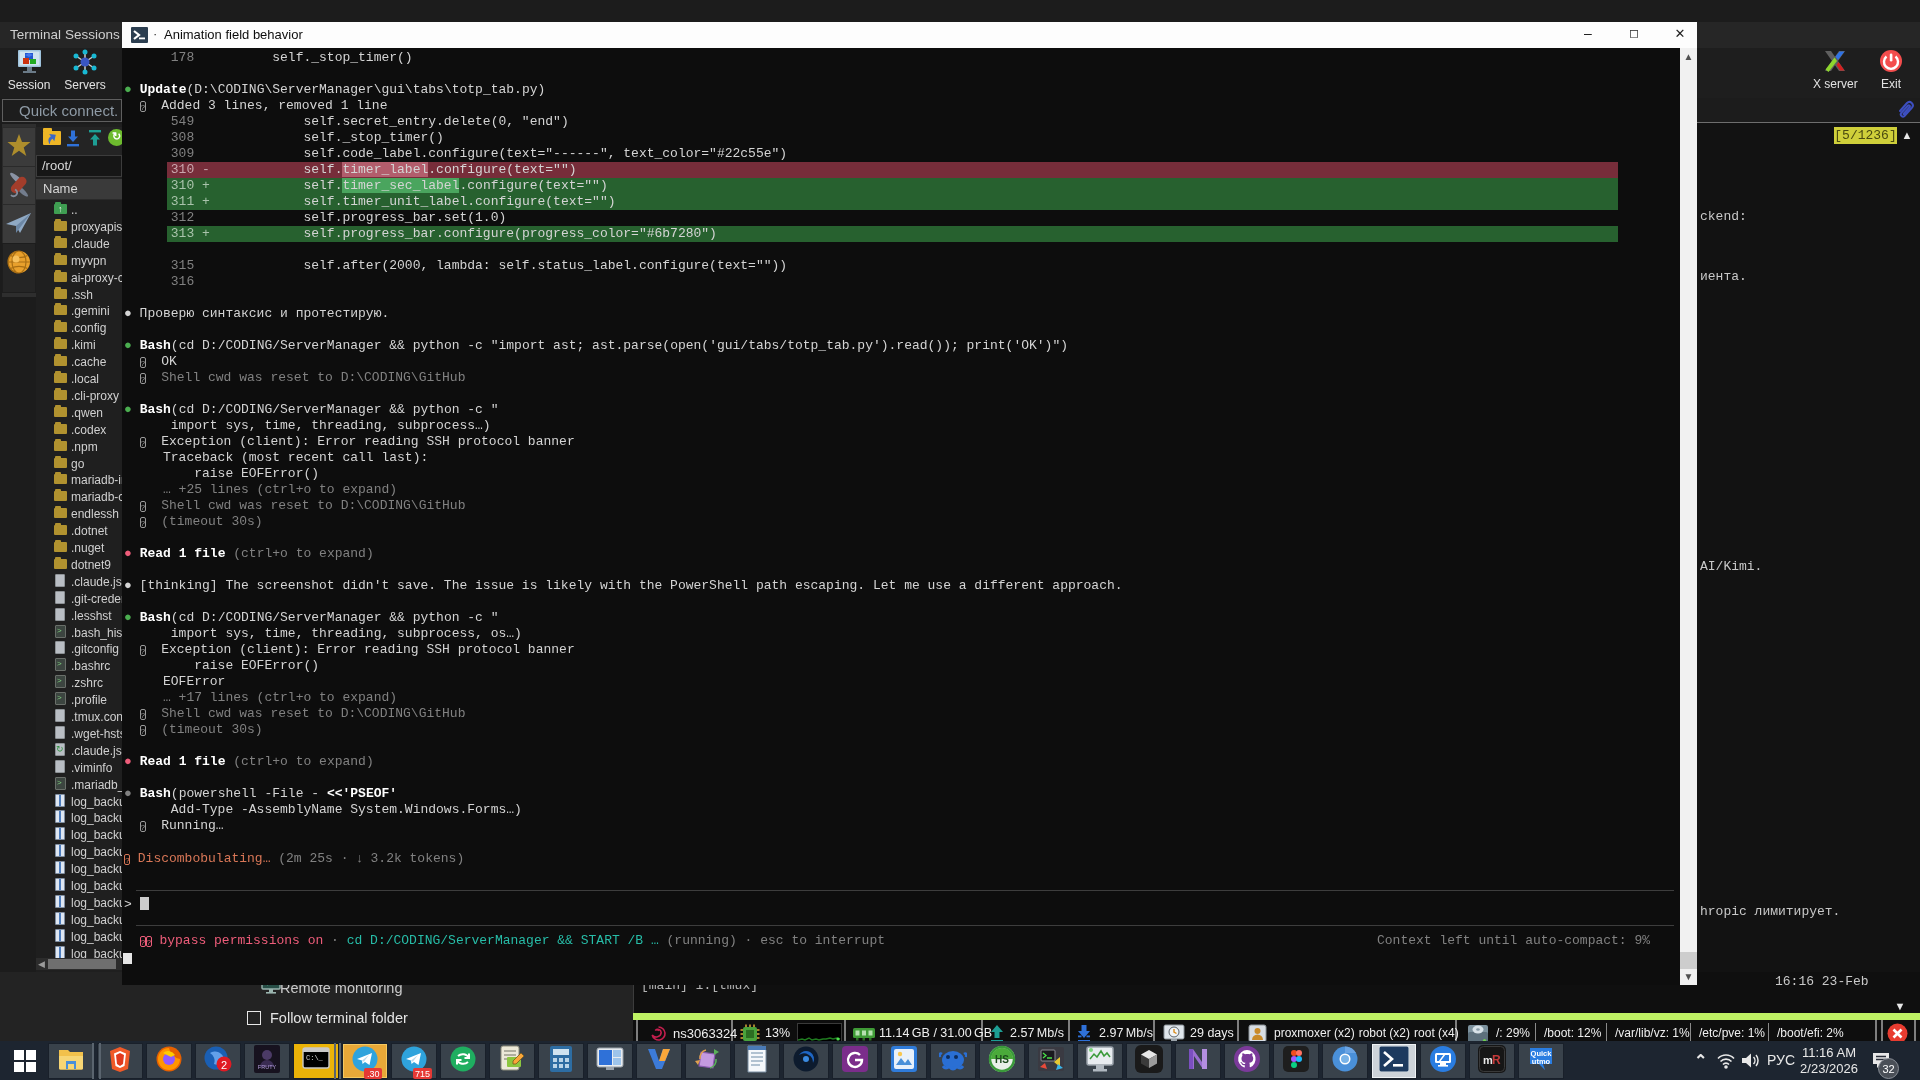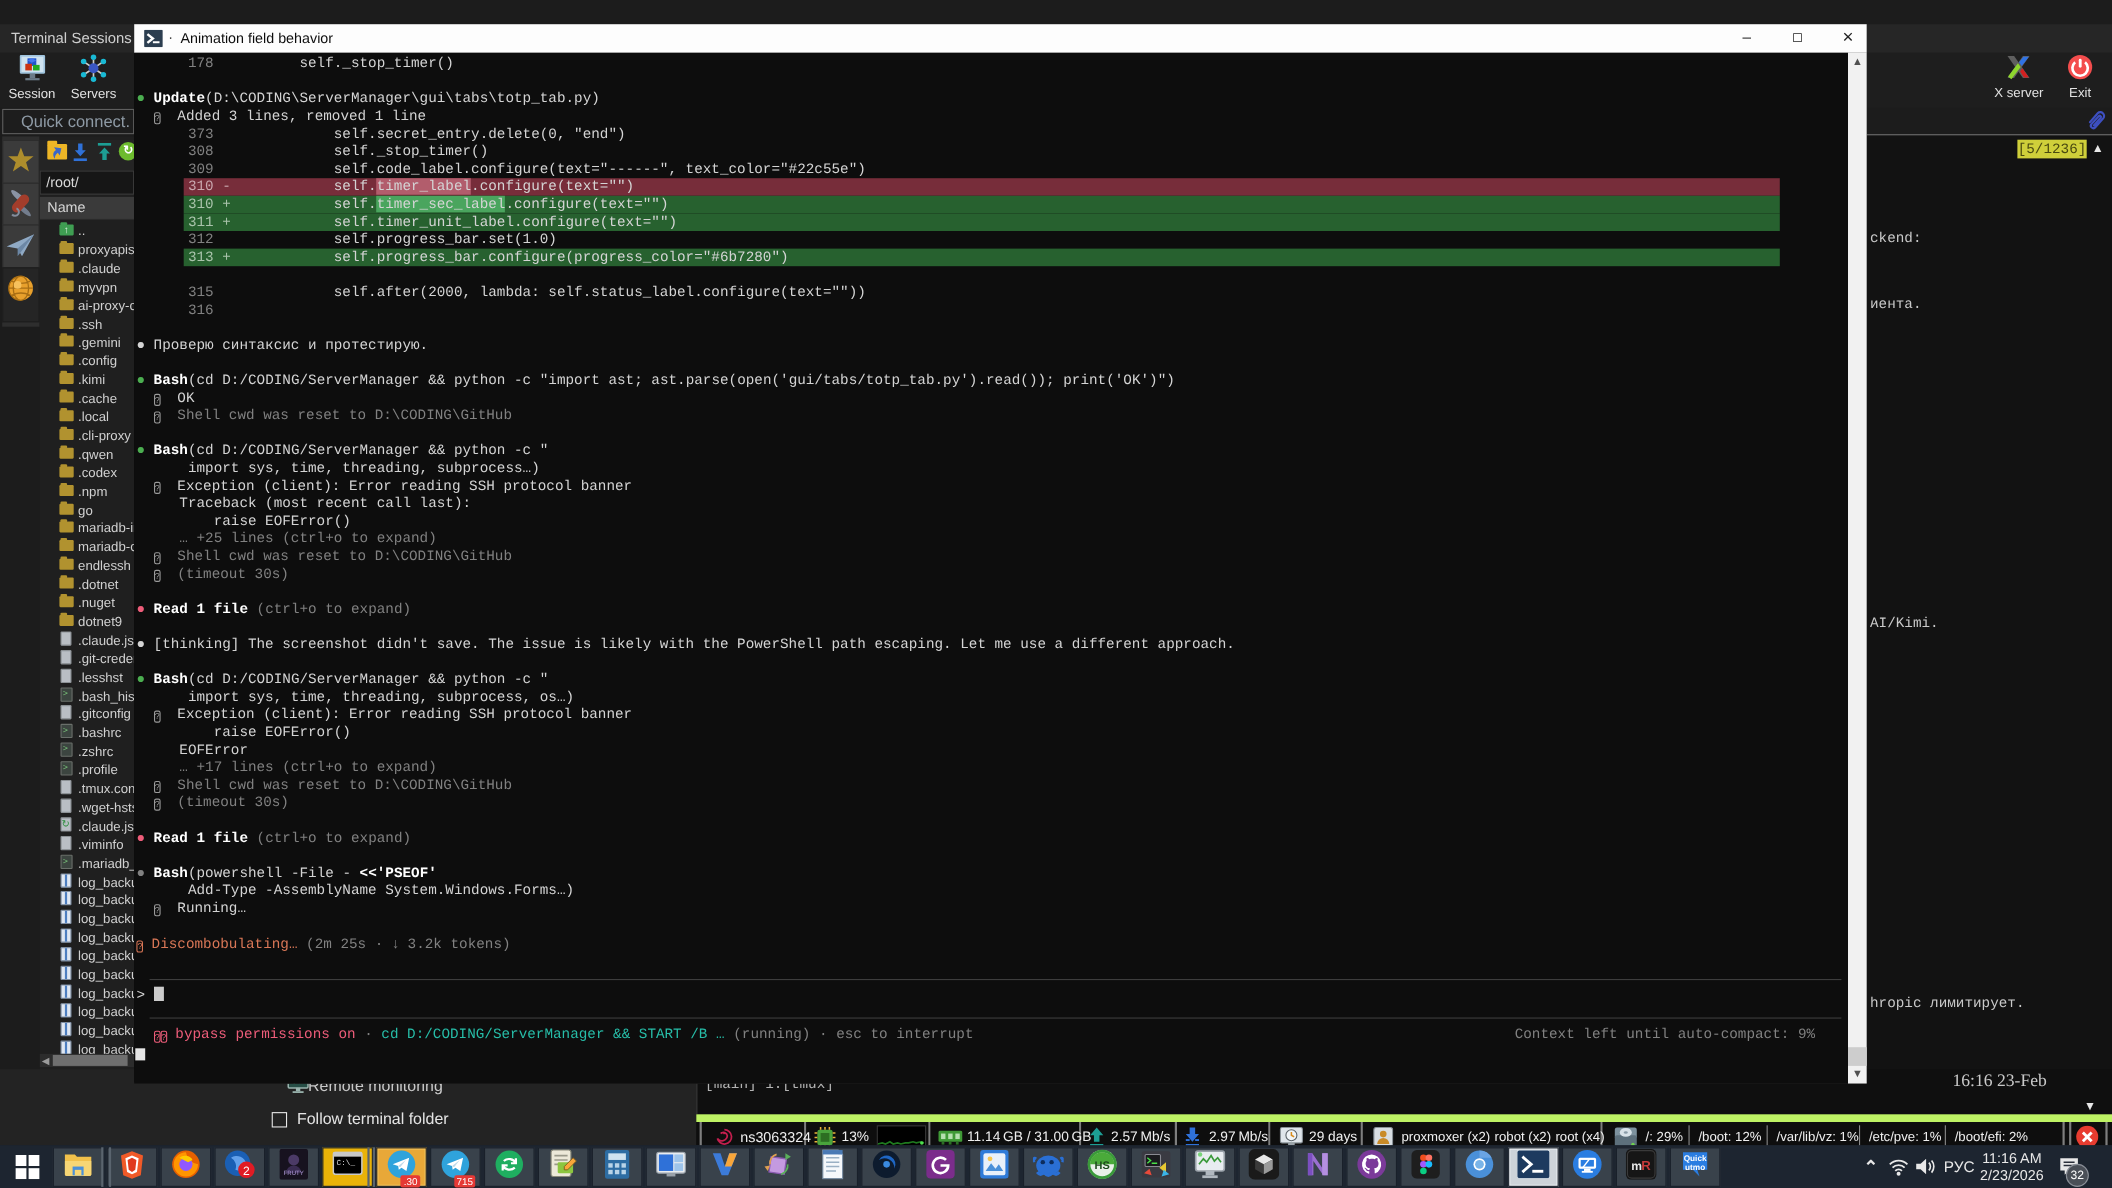--- a/index.html
+++ b/index.html
@@ -227,21 +227,21 @@
   <div style="position:absolute;left:3px;top:86px">ckend:</div>
   <div style="position:absolute;left:3px;top:146px">иента.</div>
   <div style="position:absolute;left:3px;top:436px">AI/Kimi.</div>
   <div style="position:absolute;left:3px;top:781px">hropic лимитирует.</div>
 </div>
 
 <div id="sbottom">
 <div style="position:absolute;left:0;top:972px;width:633px;height:69px;background:#232323"></div>
 <div style="position:absolute;left:633px;top:972px;width:1287px;height:41px;background:#0f0f0f;border-left:1px solid #3c3c3c"></div>
 <div style="position:absolute;left:641px;top:978px;font-family:'Liberation Mono',monospace;font-size:13px;color:#b4b4b4">[main] 1:[tmux]*</div>
-<div style="position:absolute;left:1775px;top:974px;font-family:Liberation Serif, serif;font-size:16px;color:#c9c9c9">16:16 23-Feb</div>
+<div style="position:absolute;left:1775px;top:974px;font-family:Liberation Mono, monospace;font-size:13px;color:#c9c9c9">16:16 23-Feb</div>
 <div style="position:absolute;left:1891px;top:999px;width:18px;height:14px;color:#e8e8e8;font-size:11px;text-align:center;line-height:14px">▼</div>
 <svg style="position:absolute;left:261px;top:976px" width="20" height="19" viewBox="0 0 20 19">
   <rect x="1" y="1" width="18" height="12" rx="1" fill="#274e46" stroke="#9ab4ae" stroke-width="1.4"></rect>
   <rect x="8" y="13" width="4" height="3" fill="#9ab4ae"></rect>
         <rect x="5" y="16" width="10" height="1.6" fill="#9ab4ae"></rect>
   <path d="M6 9 l3 -3 2 2 3 -4" stroke="#6fe0b0" stroke-width="1.2" fill="none"></path>
 </svg>
 <span style="position:absolute;left:280px;top:980px;font-size:14.5px;color:#c9c9c9">Remote monitoring</span>
 <span style="position:absolute;left:247px;top:1011px;width:14px;height:14px;border:1.5px solid #e8e8e8;background:#232323"></span>
 <span style="position:absolute;left:270px;top:1010px;font-size:14.5px;color:#e4e4e4">Follow terminal folder</span>
@@ -643,21 +643,21 @@
     <span style="position:absolute;left:1544px;top:4px;width:28px;text-align:center;color:#222;font-size:13px">✕</span>
   </div>
   <div id="fcontent">
 <div class="rowbg" style="top:114px;background:#772d3a"></div>
 <div class="rowbg" style="top:130px;background:#27612f"></div>
 <div class="rowbg" style="top:146px;background:#27612f"></div>
 <div class="rowbg" style="top:178px;background:#27612f"></div>
 <div class="tr" style="top:2px"><span class="dim">      178</span>          self._stop_timer()</div>
 <div class="tr" style="top:34px"><span class="gb">●</span> <span class="wb">Update</span>(D:\CODING\ServerManager\gui\tabs\totp_tab.py)</div>
 <div class="tr" style="top:50px">  <span class="bx">?</span>  Added 3 lines, removed 1 line</div>
-<div class="tr" style="top:66px"><span class="dim">      373</span>              self.secret_entry.delete(0, "end")</div>
+<div class="tr" style="top:66px"><span class="dim">      549</span>              self.secret_entry.delete(0, "end")</div>
 <div class="tr" style="top:82px"><span class="dim">      308</span>              self._stop_timer()</div>
 <div class="tr" style="top:98px"><span class="dim">      309</span>              self.code_label.configure(text="------", text_color="#22c55e")</div>
 <div class="tr" style="top:114px"><span class="dim" style="color:#c9a6ad">      310 -</span>            self.<span style="background:#b25d6c">timer_label</span>.configure(text="")</div>
 <div class="tr" style="top:130px"><span class="dim" style="color:#a9c3ab">      310 +</span>            self.<span style="background:#4aa55e">timer_sec_label</span>.configure(text="")</div>
 <div class="tr" style="top:146px"><span class="dim" style="color:#a9c3ab">      311 +</span>            self.timer_unit_label.configure(text="")</div>
 <div class="tr" style="top:162px"><span class="dim">      312</span>              self.progress_bar.set(1.0)</div>
 <div class="tr" style="top:178px"><span class="dim" style="color:#a9c3ab">      313 +</span>            self.progress_bar.configure(progress_color="#6b7280")</div>
 <div class="tr" style="top:210px"><span class="dim">      315</span>              self.after(2000, lambda: self.status_label.configure(text=""))</div>
 <div class="tr" style="top:226px"><span class="dim">      316</span></div>
 <div class="tr" style="top:258px">● Проверю синтаксис и протестирую.</div>

